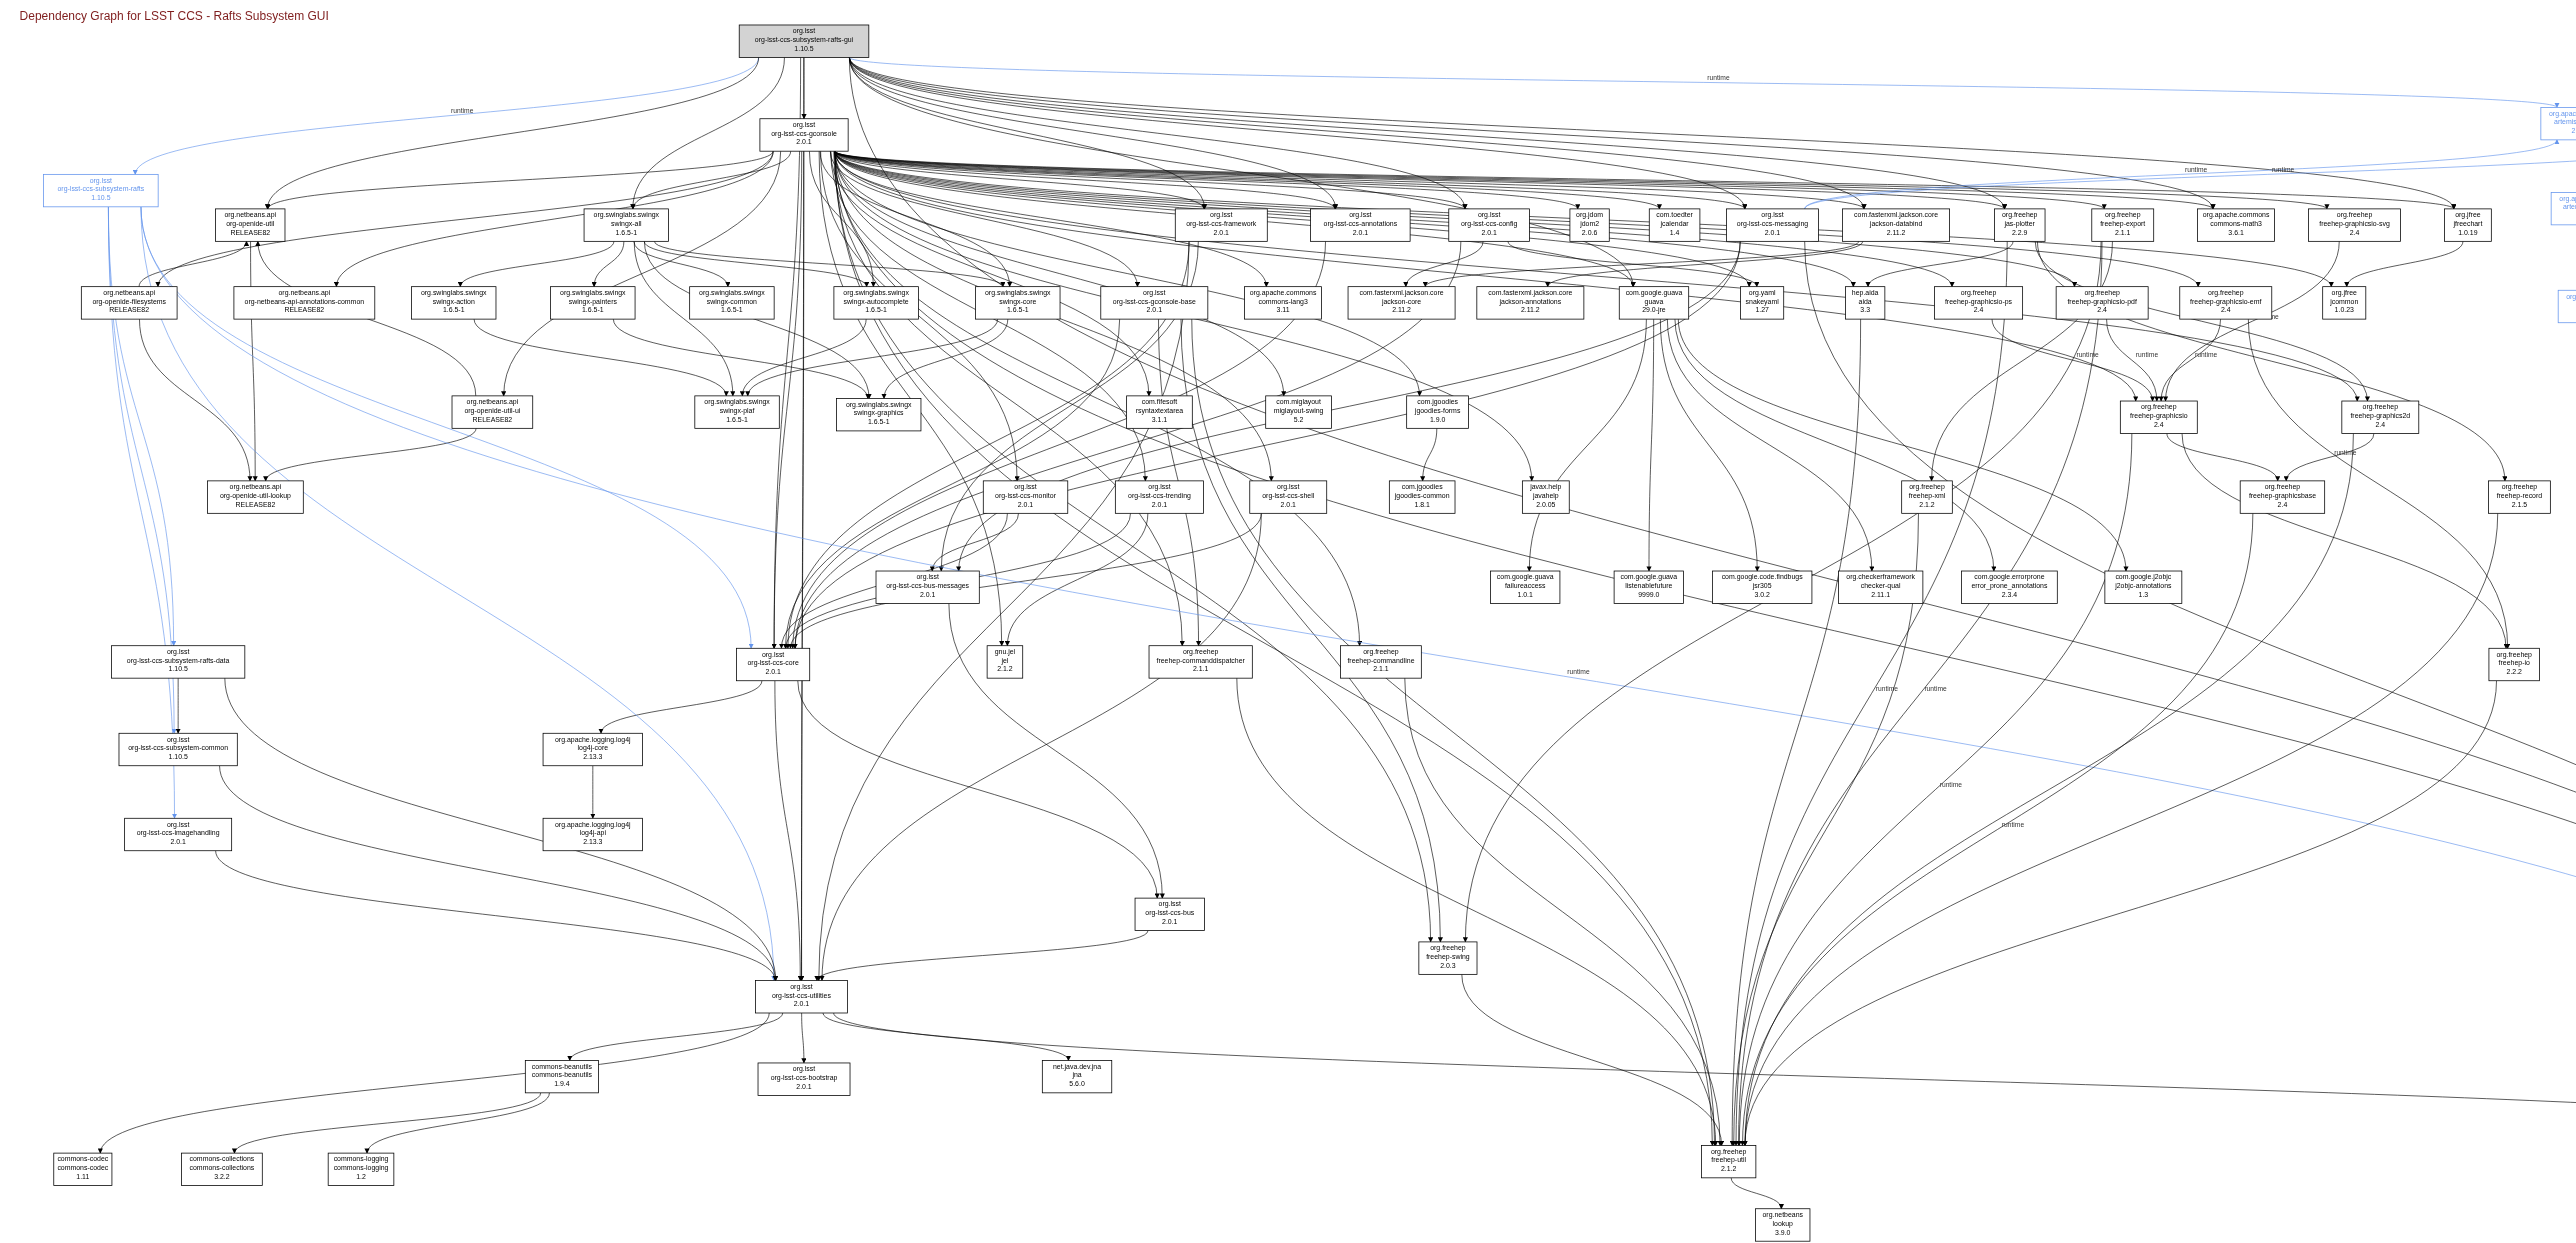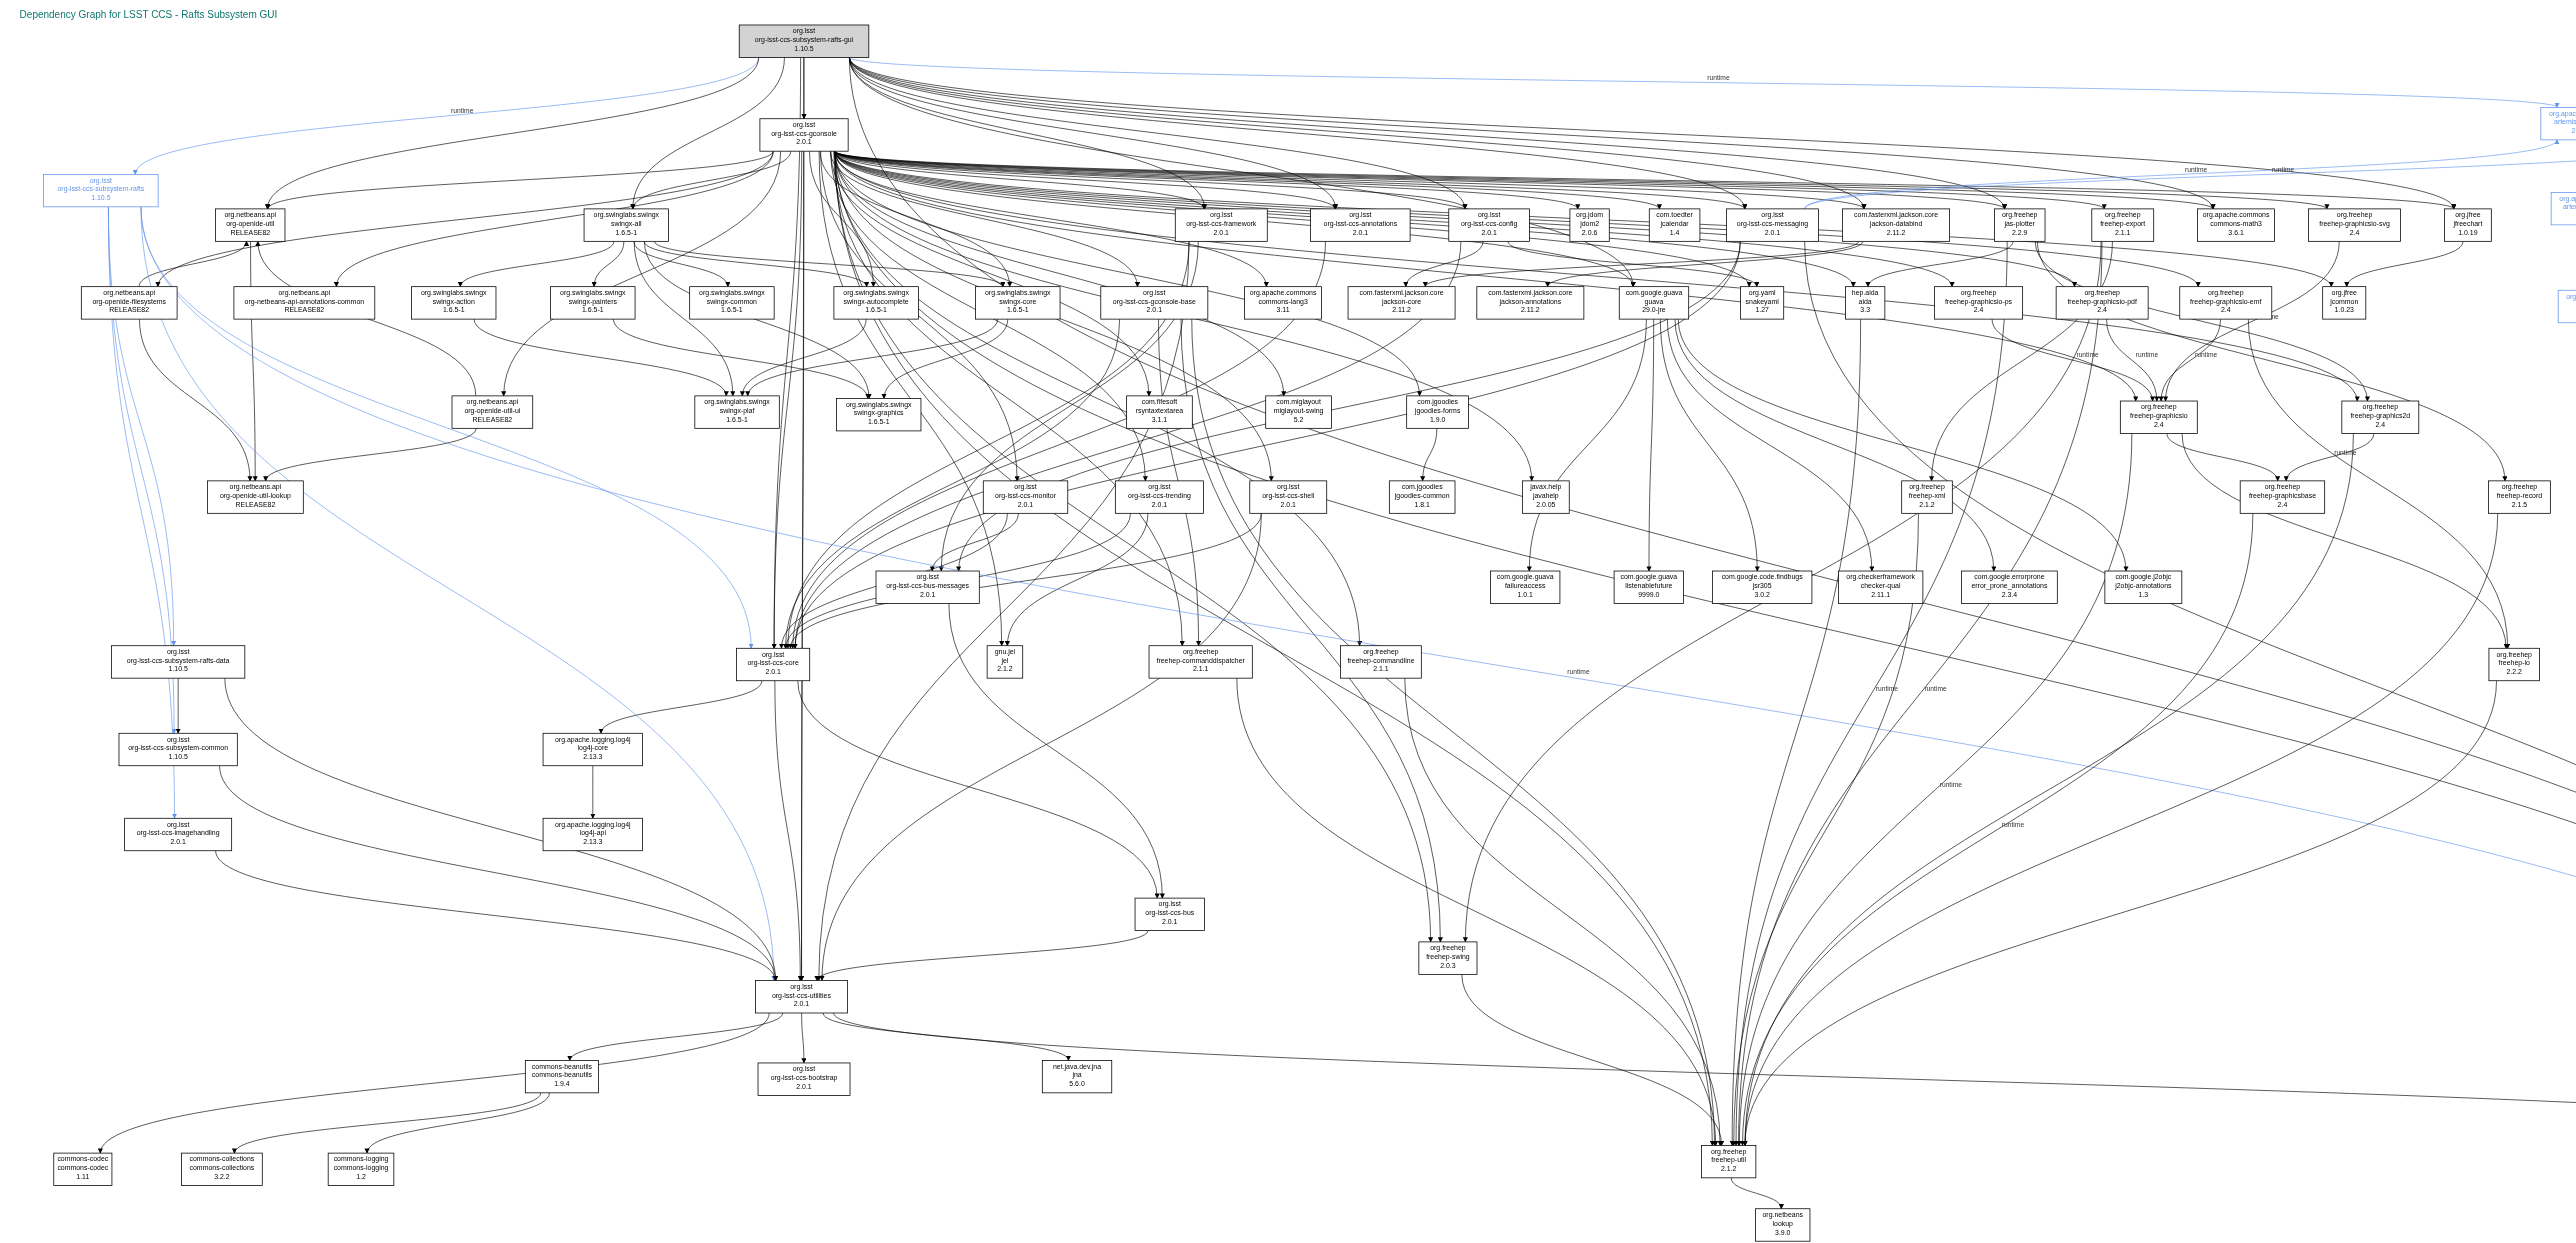--- a/index.html
+++ b/index.html
@@ -1,17 +1,17 @@
 <!DOCTYPE html>
 <html style="font-size:8.2px"><head>
 <meta charset="utf-8">
 <style>
   html,body{margin:0;padding:0;background:#ffffff;}
   body{width:3224px;height:1243px;position:relative;font-family:"Liberation Sans",sans-serif;overflow:hidden;}
-  .graph-title{position:absolute;top:9.3px;left:19.6px;font-size:10px;color:#0f766e;white-space:nowrap;}
+  .graph-title{position:absolute;top:9.3px;left:19.6px;font-size:12px;color:#7f1d1d;white-space:nowrap;}
   #graph-svg{position:absolute;top:0;left:0;}
   svg text{font-family:"Liberation Sans",sans-serif;}
 </style>
 </head>
 <body>
 
 <div class="canvas">
   <div class="graph-title">Dependency Graph for LSST CCS - Rafts Subsystem GUI</div>
   <svg id="graph-svg" width="3224" height="1243" viewBox="0 0 6257 2413" xmlns="http://www.w3.org/2000/svg">
       <defs>

